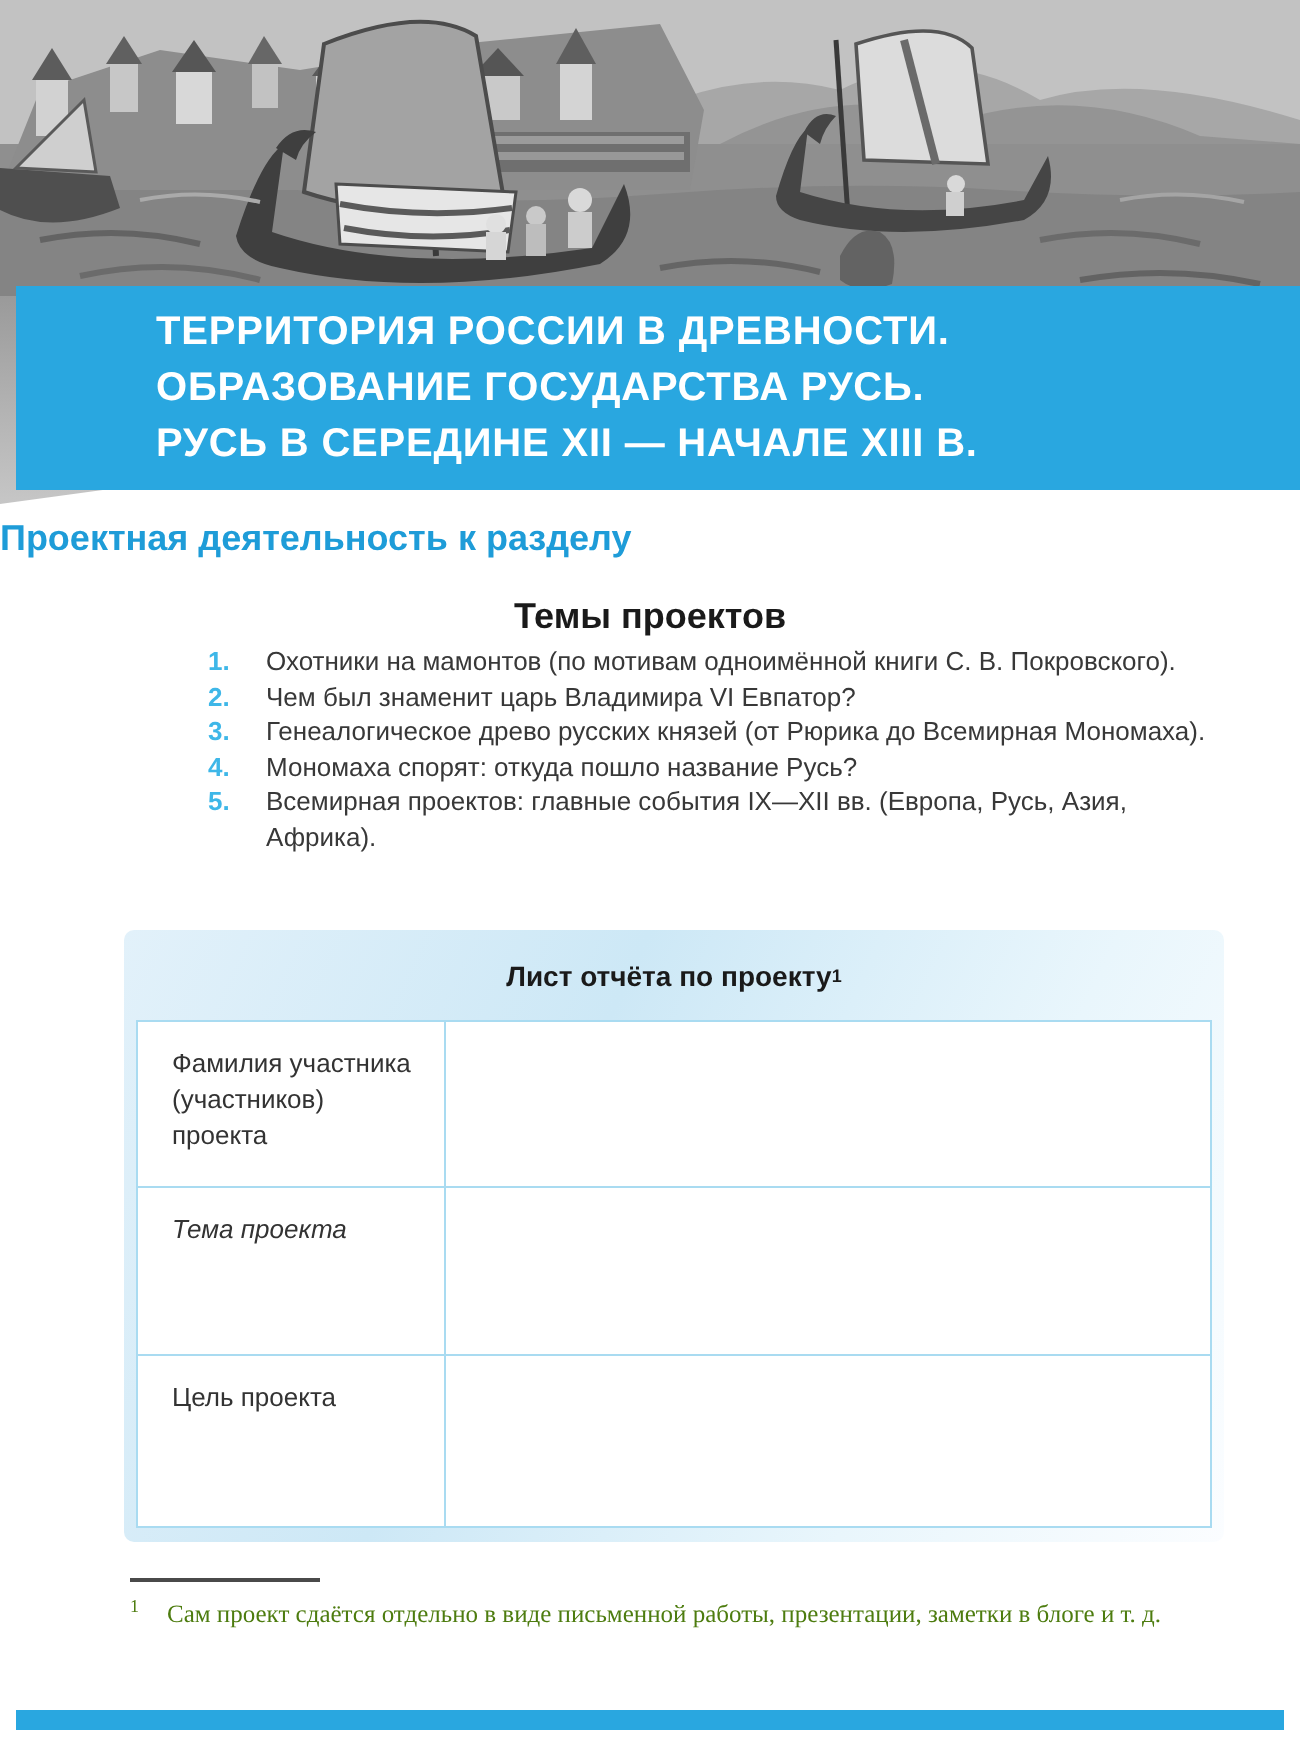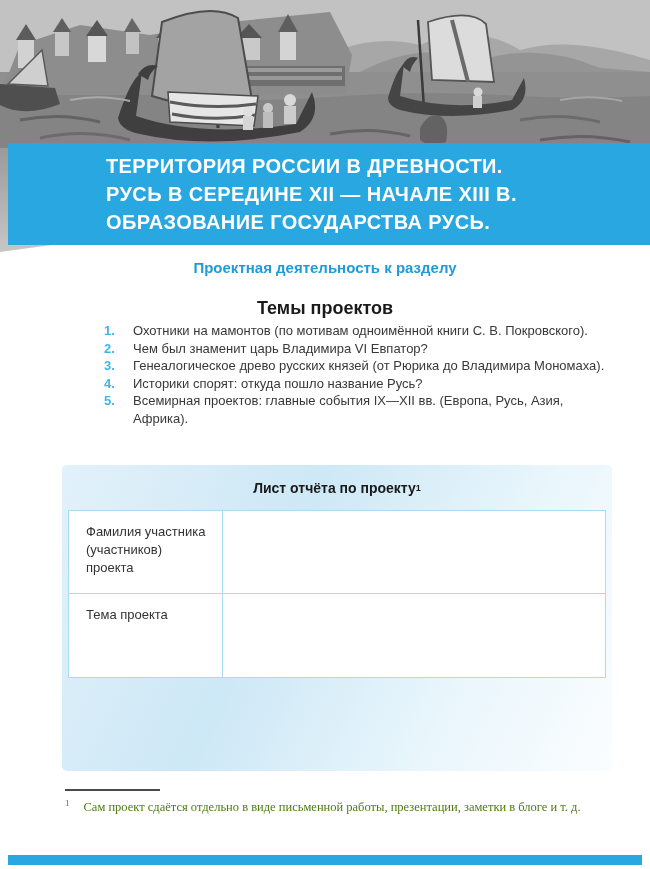--- a/index.html
+++ b/index.html
@@ -33,39 +33,38 @@
   
   .chapter-block {
     position: absolute;
     left: 8px; top: 143px;
     width: 642px; height: 102px;
     background: #29a7e0;
     z-index: 2;
     display: flex;
     flex-direction: column;
     justify-content: center;
-    padding-left: 98px;
+    padding-left: 70px;
   }
   .chapter-line {
     color: #ffffff;
     font-weight: bold;
     font-size: 20px;
     line-height: 28px;
     letter-spacing: 0.4px;
     text-transform: uppercase;
   }
 
   
   .section-title {
     position: absolute;
     left: 0; top: 259px;
     width: 650px;
-    text-align: center;
     color: #1e9cd8;
-    font-size: 15px;
+    font-size: 18px;
     font-weight: bold;
   }
   .section-subtitle {
     position: absolute;
     left: 0; top: 298px;
     width: 650px;
     text-align: center;
     color: #1a1a1a;
     font-size: 18px;
     font-weight: bold;
@@ -126,21 +125,21 @@
     border: 1.5px solid #a9dbf1;
     vertical-align: top;
     padding: 12px 10px 10px 17px;
     font-size: 13px;
     line-height: 18px;
     color: #333333;
     background: #ffffff;
   }
   .report-table td.label-cell { width: 154px; }
   .report-table tr.row-1 td { height: 83px; }
-  .report-table tr.row-2 td { height: 84px; }
+  .report-table tr.row-2 td { height: 84px; font-style: italic; }
   .report-table tr.row-3 td { height: 86px; }
 
   
   .footnote-rule {
     position: absolute;
     left: 65px; top: 789px;
     width: 95px; height: 2px;
     background: #4a4a4a;
   }
   .footnote {
@@ -236,43 +235,43 @@
     <path d="M330,134 Q370,126 410,136" stroke="#656565" stroke-width="3" fill="none"></path>
     <path d="M520,120 Q560,112 600,122" stroke="#6b6b6b" stroke-width="3" fill="none"></path>
     <path d="M540,140 Q585,132 630,142" stroke="#636363" stroke-width="3" fill="none"></path>
     <path d="M70,100 Q100,94 130,101" stroke="#aaaaaa" stroke-width="2" fill="none"></path>
     <path d="M560,100 Q590,94 622,101" stroke="#a5a5a5" stroke-width="2" fill="none"></path>
   </svg>
   <div class="banner-fringe"></div>
 
   <div class="chapter-block">
     <div class="chapter-line">Территория России в древности.</div>
+    <div class="chapter-line">Образование государства Русь.</div>
     <div class="chapter-line">Русь в середине XII — начале XIII в.</div>
-    <div class="chapter-line">Образование государства Русь.</div>
   </div>
 
   <div class="section-title">Проектная деятельность к разделу</div>
   <div class="section-subtitle">Темы проектов</div>
 
   <div class="topics">
     <div class="topic-item">
       <span class="topic-num">1.</span>
       <span class="topic-text">Охотники на мамонтов (по мотивам одноимённой книги С. В. Покровского).</span>
     </div>
     <div class="topic-item">
       <span class="topic-num">2.</span>
       <span class="topic-text">Чем был знаменит царь Владимира VI Евпатор?</span>
     </div>
     <div class="topic-item">
       <span class="topic-num">3.</span>
-      <span class="topic-text">Генеалогическое древо русских князей (от Рюрика до Владимира Мономаха).</span>
+      <span class="topic-text">Генеалогическое древо русских князей (от Рюрика до Всемирная Мономаха).</span>
     </div>
     <div class="topic-item">
       <span class="topic-num">4.</span>
-      <span class="topic-text">Историки спорят: откуда пошло название Русь?</span>
+      <span class="topic-text">Мономаха спорят: откуда пошло название Русь?</span>
     </div>
     <div class="topic-item">
       <span class="topic-num">5.</span>
       <span class="topic-text">Всемирная проектов: главные события IX—XII вв. (Европа, Русь, Азия, Африка).</span>
     </div>
   </div>
 
   <div class="report-panel">
     <div class="report-title">
       <span>Лист отчёта по проекту</span>
@@ -281,20 +280,24 @@
     <table class="report-table">
       <tbody>
         <tr class="row-1">
           <td class="label-cell">Фамилия участника (участников) проекта</td>
           <td class="value-cell"></td>
         </tr>
         <tr class="row-2">
           <td class="label-cell">Тема проекта</td>
           <td class="value-cell"></td>
         </tr>
+        <tr class="row-3">
+          <td class="label-cell">Цель проекта</td>
+          <td class="value-cell"></td>
+        </tr>
       </tbody>
     </table>
   </div>
 
   <div class="footnote-rule"></div>
   <div class="footnote">
     <span class="fn-mark">1</span><span>Сам проект сдаётся отдельно в виде письменной работы, презентации, заметки в блоге и т. д.</span>
   </div>
 
   <div class="footer-bar"></div>

